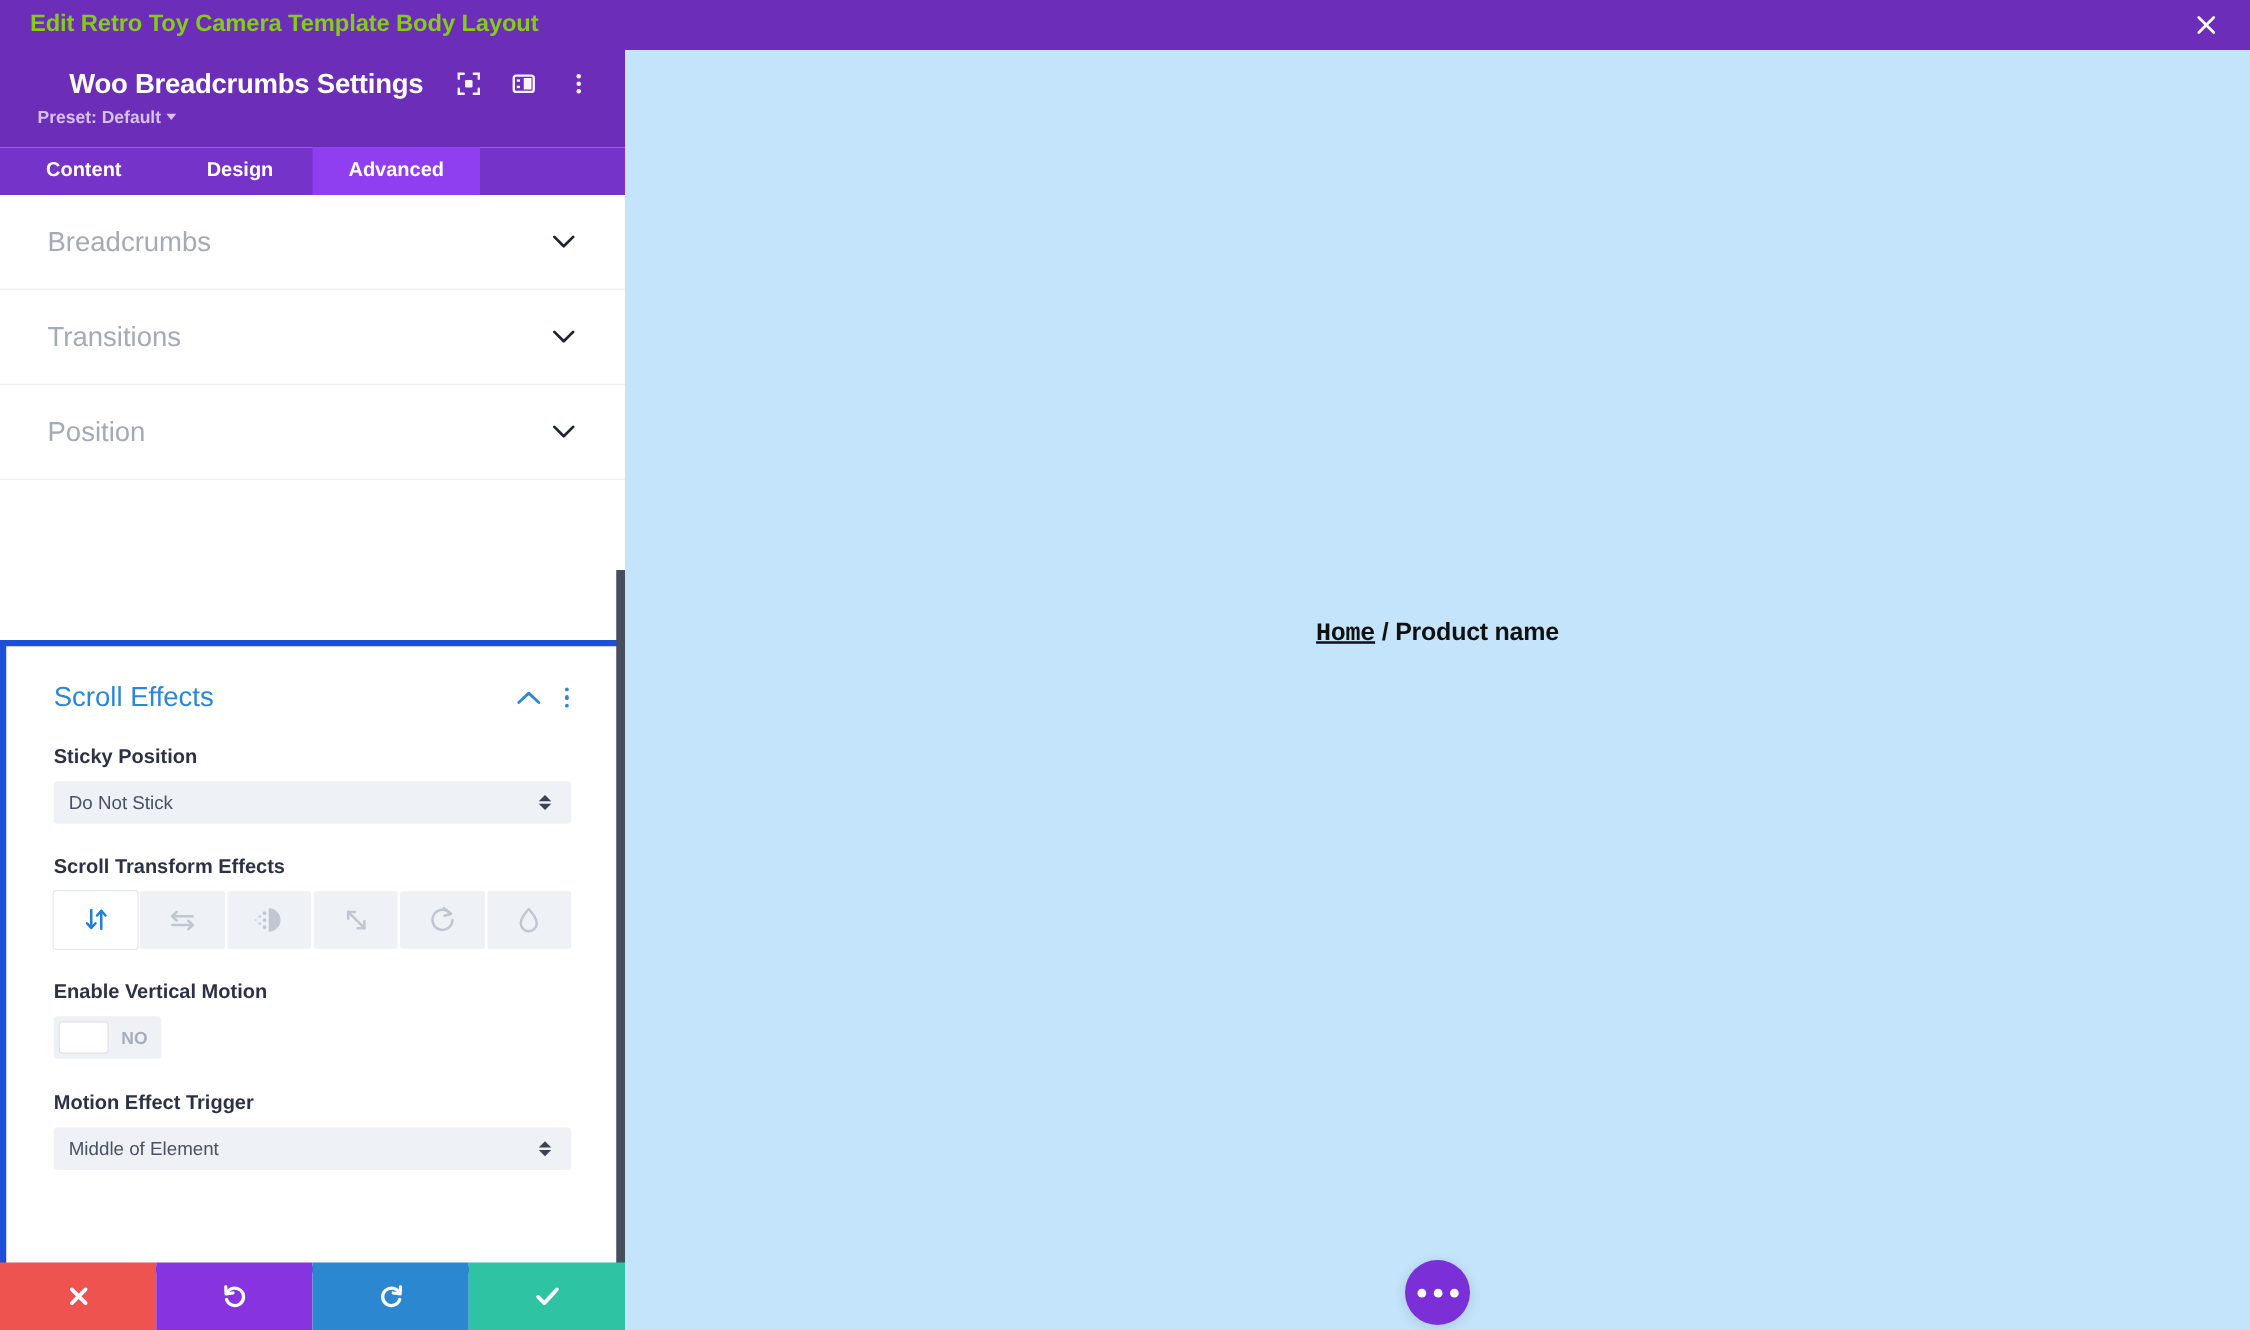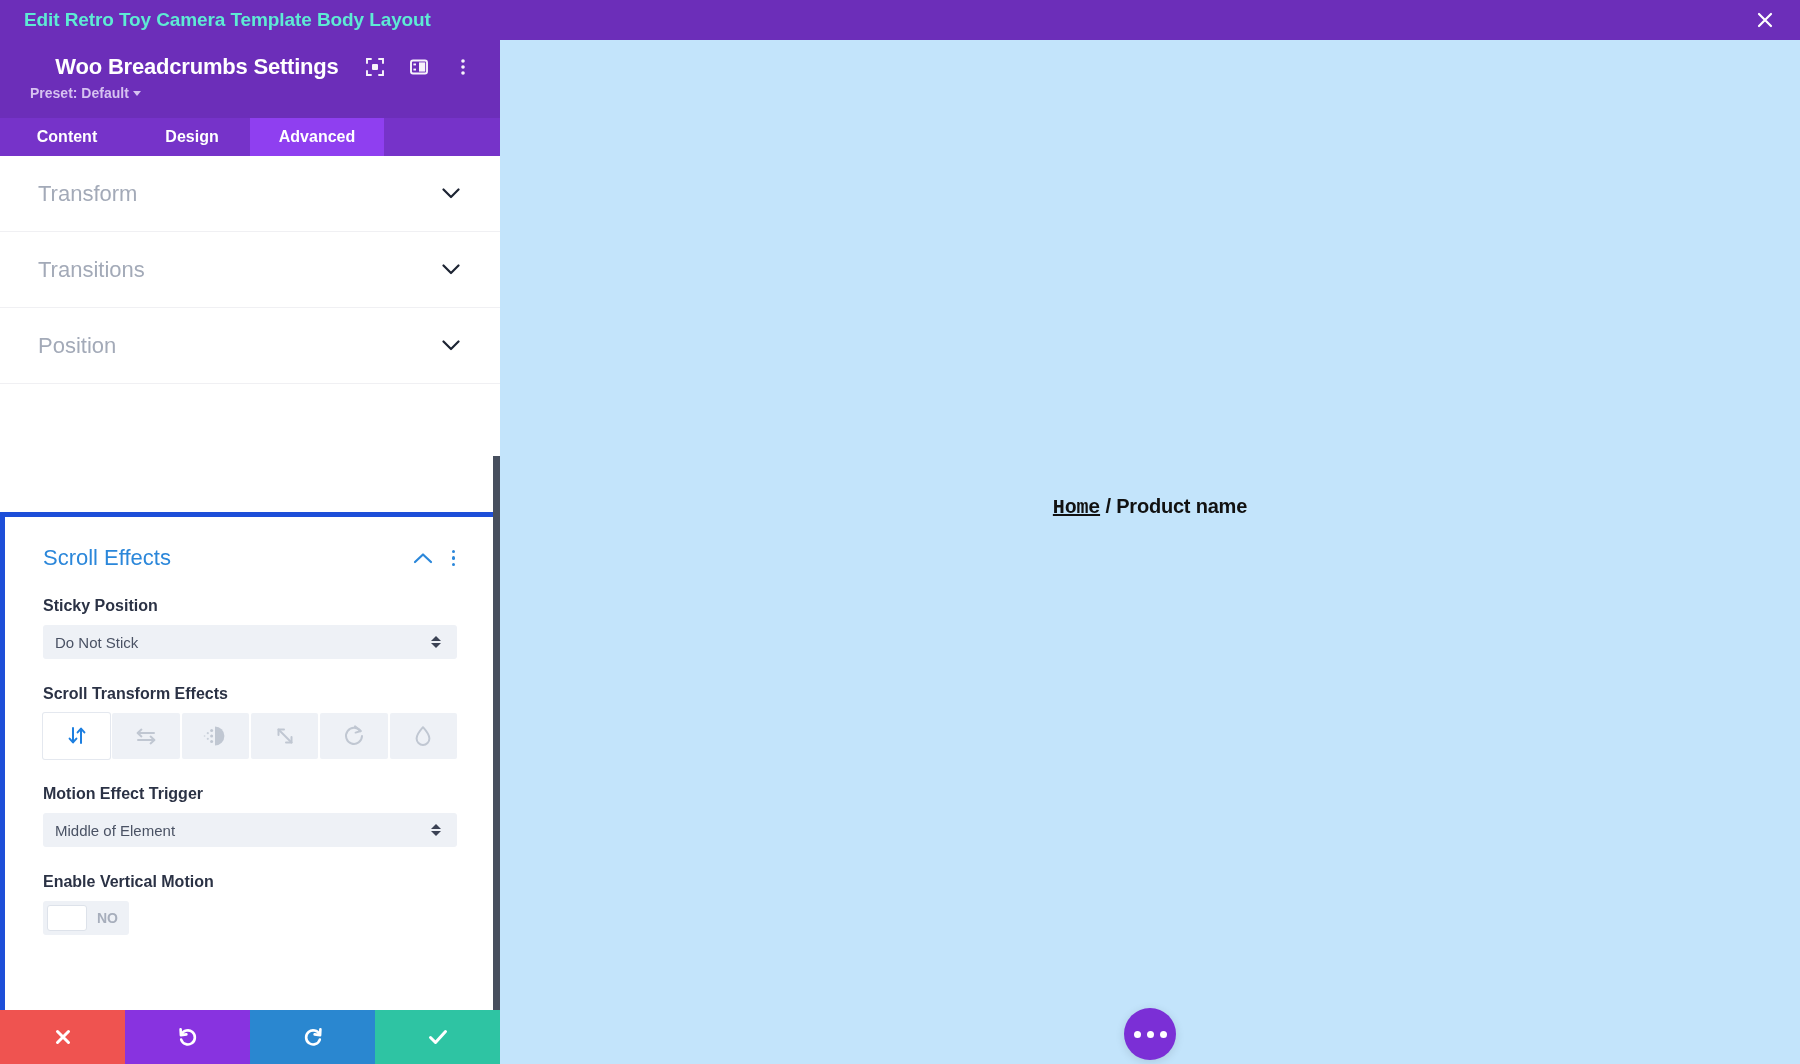--- a/index.html
+++ b/index.html
@@ -21,21 +21,21 @@
   .topbar {
     position: absolute;
     top: 0; left: 0;
     width: 1800px;
     height: 40px;
     background: #6c2eb9;
     display: flex;
     align-items: center;
   }
   .topbar-title {
-    color: #5eead4;
+    color: #84cc16;
     font-size: 19px;
     font-weight: bold;
     margin-left: 24px;
     letter-spacing: -0.1px;
   }
   .topbar-close {
     position: absolute;
     right: 22px;
     top: 50%;
     transform: translateY(-50%);
@@ -442,21 +442,21 @@
 
     <div class="tabs">
       <div class="tab">Content</div>
       <div class="tab">Design</div>
       <div class="tab active">Advanced</div>
     </div>
 
     <div class="panel-body">
 
       <div class="section-collapsed">
-        <div class="sec-title">Transform</div>
+        <div class="sec-title">Breadcrumbs</div>
         <div class="chev">
           <svg width="18" height="11" viewBox="0 0 18 11">
               <path d="M1.5 1.5 L9 9 L16.5 1.5" stroke="#1d2433" stroke-width="2.2" fill="none" stroke-linecap="round" stroke-linejoin="round"></path>
             </svg>
         </div>
       </div>
 
       <div class="section-collapsed">
         <div class="sec-title">Transitions</div>
         <div class="chev">
@@ -557,38 +557,38 @@
               <div class="effect-btn">
                 <svg width="26" height="26" viewBox="0 0 26 26">
                   <path d="M13 4.2 C13 4.2 19.4 11.4 19.4 15.5 A6.4 6.4 0 0 1 6.6 15.5 C6.6 11.4 13 4.2 13 4.2 Z" stroke="#c0c7d2" stroke-width="2" fill="none" stroke-linejoin="round"></path>
                 </svg>
               </div>
 
             </div>
           </div>
 
           <div class="field-block">
+            <div class="field-label">Enable Vertical Motion</div>
+            <div class="toggle">
+              <div class="toggle-knob"></div>
+              <div class="toggle-text">NO</div>
+            </div>
+          </div>
+
+          <div class="field-block">
             <div class="field-label">Motion Effect Trigger</div>
             <div class="select-box">
               <div class="select-value">Middle of Element</div>
               <div class="spin">
                   <div class="up"></div>
                   <div class="dn"></div>
                 </div>
             </div>
           </div>
 
-          <div class="field-block">
-            <div class="field-label">Enable Vertical Motion</div>
-            <div class="toggle">
-              <div class="toggle-knob"></div>
-              <div class="toggle-text">NO</div>
-            </div>
-          </div>
-
         </div>
       </div>
 
       <div class="help-row">
         
         
       </div>
 
     </div>
 

